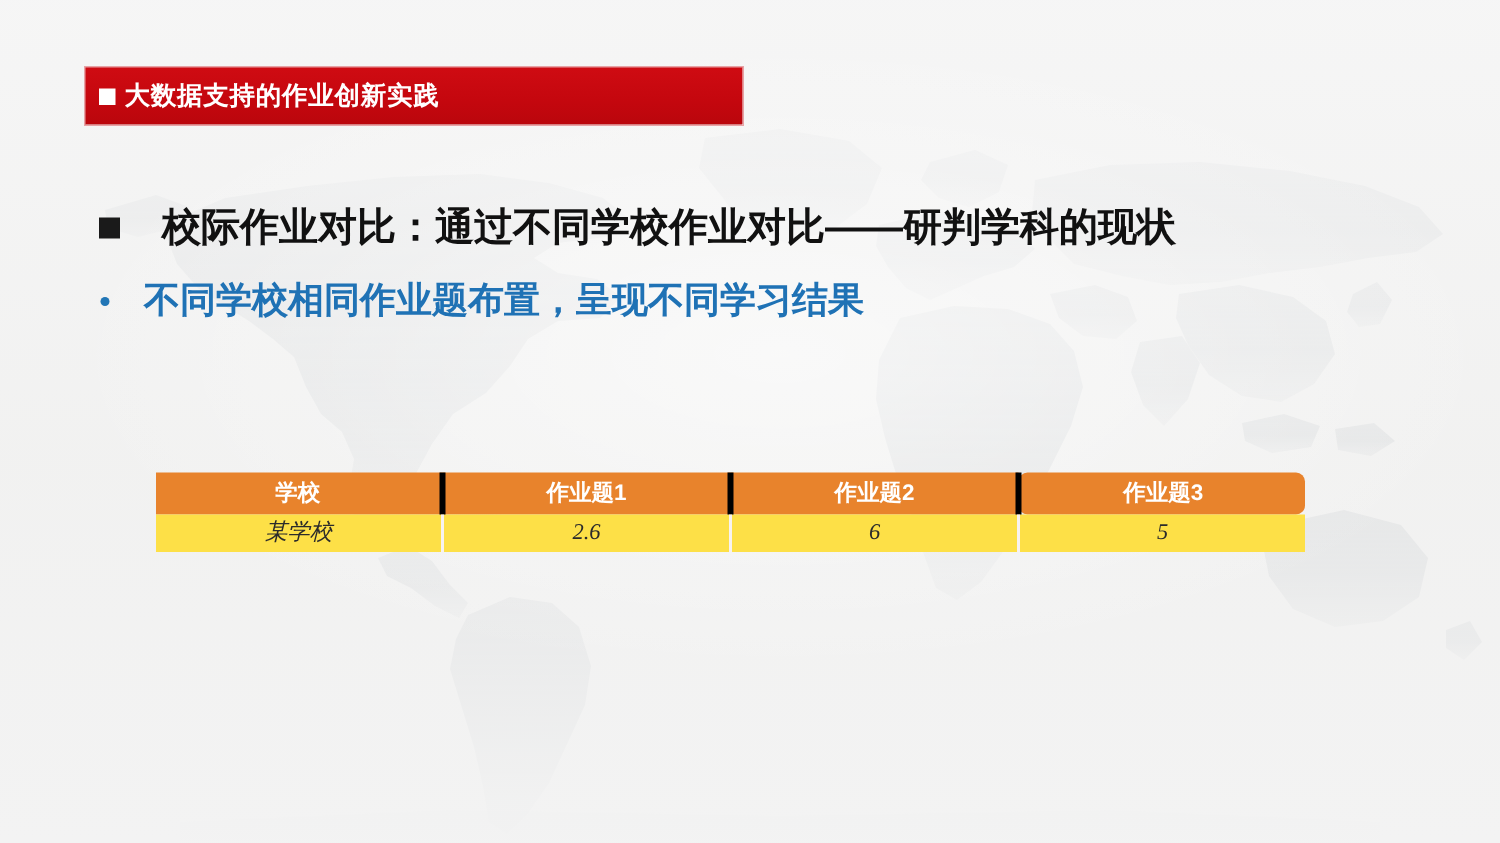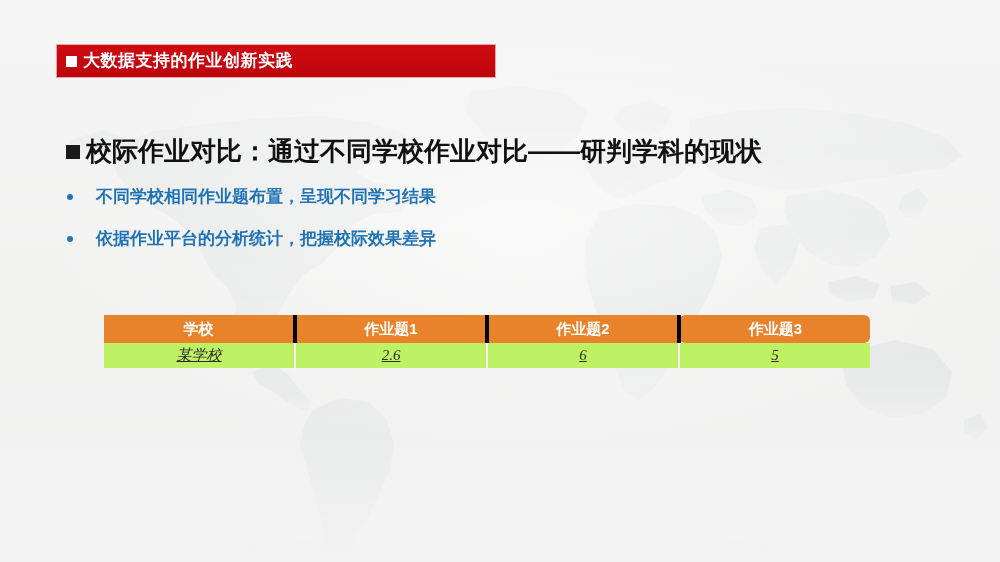--- a/index.html
+++ b/index.html
@@ -43,21 +43,21 @@
     z-index:1;
     opacity:0.50;
     pointer-events:none;
   }
   .map-wrap svg{ display:block; width:100%; height:100%; }
 
   
   .banner{
     position:absolute;
     left:57px; top:45px;
-    width:438px; height:32px;
+    width:438px; height:38px;
     background:linear-gradient(180deg,#cf0b12 0%, #c4070e 60%, #ba060c 100%);
     z-index:5;
     display:flex;
     align-items:center;
     box-shadow: 0 0 0 1px rgba(205,10,16,0.35);
   }
   .banner .sq{
     width:11px; height:11px;
     background:#ffffff;
     margin-left:9px;
@@ -81,21 +81,21 @@
     z-index:5;
     display:flex;
     align-items:center;
   }
   .heading .sq{
     width:14px; height:14px;
     background:#1a1a1a;
     flex:0 0 auto;
   }
   .heading .txt{
-    margin-left:6px;
+    margin-left:28px;
     color:#111111;
     font-size:26px;
     font-weight:bold;
     white-space:nowrap;
     line-height:1.2;
   }
 
   
   .bullet{
     position:absolute;
@@ -109,21 +109,21 @@
   .bullet .dot{
     width:6px; height:6px;
     border-radius:50%;
     background:#2176b6;
     flex:0 0 auto;
     margin-left:3px;
   }
   .bullet .txt{
     margin-left:23px;
     font-family:"Liberation Serif","DejaVu Serif",serif;
-    font-size:17px;
+    font-size:24px;
     font-weight:bold;
     color:#1f72b5;
     white-space:nowrap;
     line-height:1.25;
   }
 
   
   .tbl-wrap{
     position:absolute;
     left:104px; top:315px;
@@ -161,21 +161,21 @@
     color:#2b2b2b;
     text-align:center;
     border-right:2px solid #f7f2f0;
     border-bottom:2px solid #f8f4f2;
     padding:0;
     line-height:25px;
   }
   table.grid tbody td:last-child{ border-right:none; }
   table.grid tbody tr:last-child td{ border-bottom:none; }
 
-  table.grid tbody tr.dark td{ background:#bef264;text-decoration:underline; }
+  table.grid tbody tr.dark td{ background:#fde047; }
   table.grid tbody tr.light td{ background:#fcece8; }
 </style>
 </head>
 <body>
 
 <div id="slide">
 
   <div class="map-wrap">
     <svg viewBox="0 0 1000 562" preserveAspectRatio="none" aria-hidden="true">
       <defs>
@@ -246,24 +246,20 @@
   <div class="heading">
     <span class="sq"></span>
     <span class="txt">校际作业对比：通过不同学校作业对比——研判学科的现状</span>
   </div>
 
   <div class="bullet b1">
     <span class="dot"></span>
     <span class="txt">不同学校相同作业题布置，呈现不同学习结果</span>
   </div>
 
-  <div class="bullet b2">
-    <span class="dot"></span>
-    <span class="txt">依据作业平台的分析统计，把握校际效果差异</span>
-  </div>
 
   <div class="tbl-wrap">
     <table class="grid">
       <colgroup>
         <col class="c0">
           <col class="c1">
           <col class="c2">
           <col class="c3">
       </colgroup>
       <thead>

